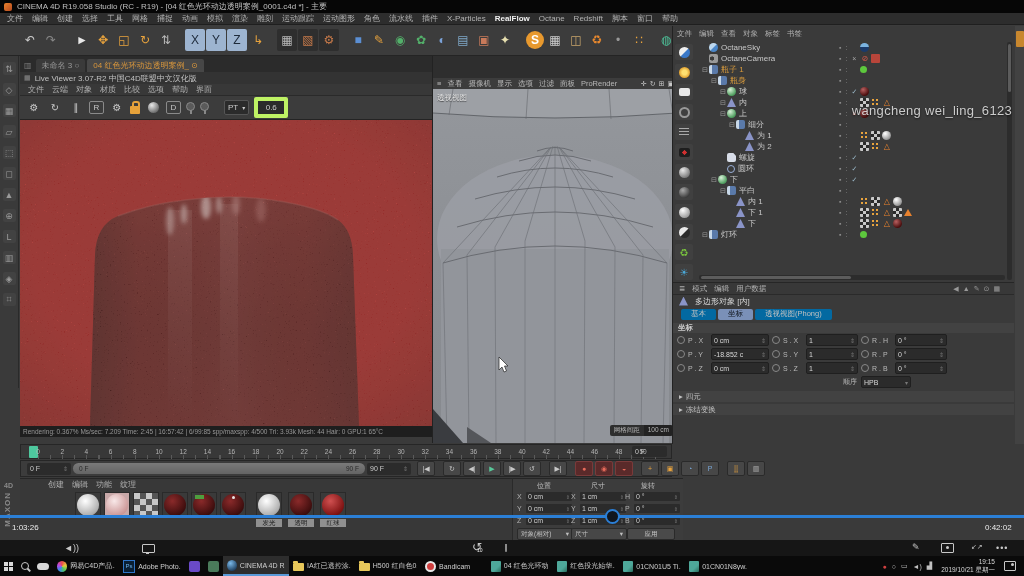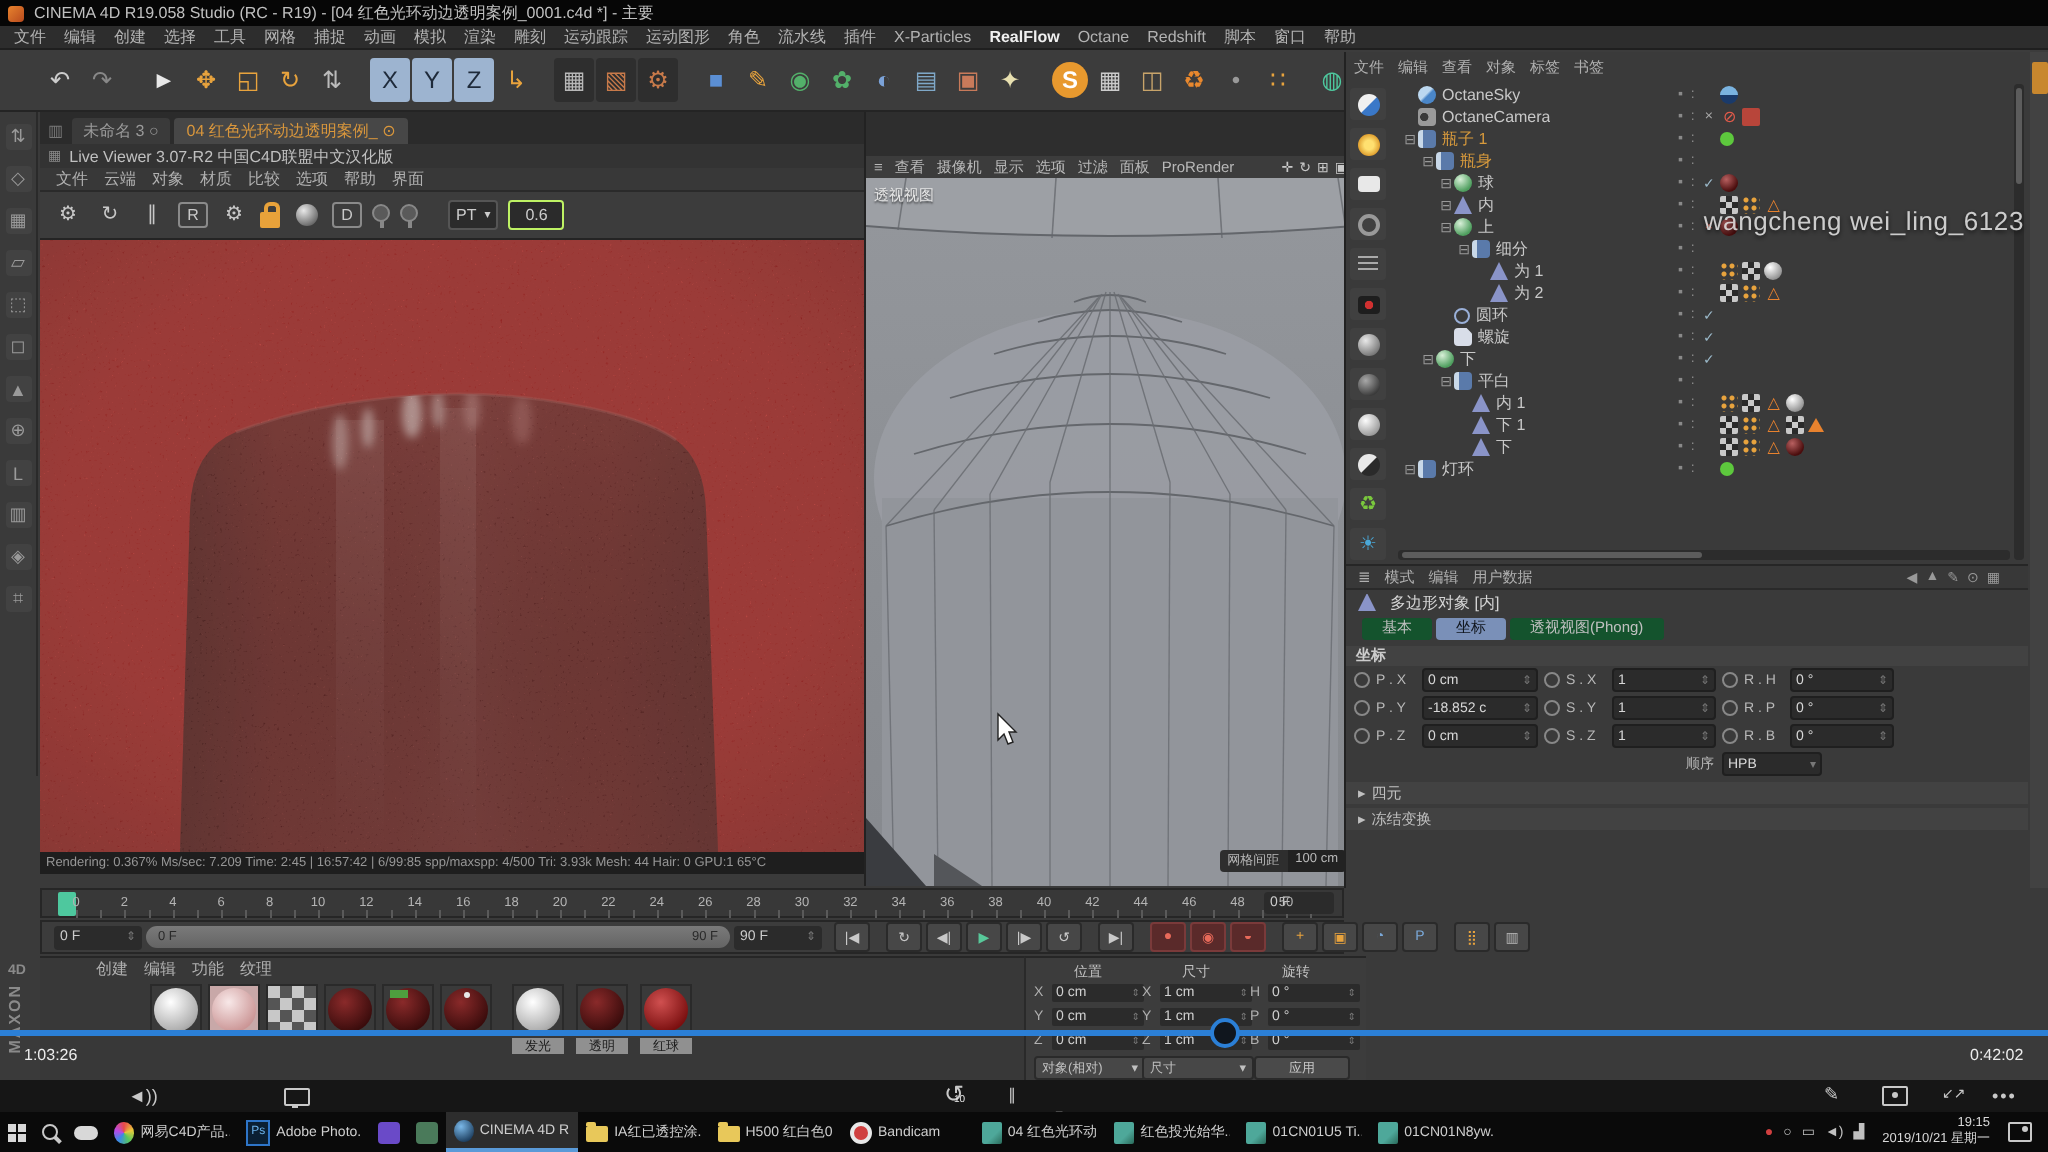--- a/index.html
+++ b/index.html
@@ -30,21 +30,21 @@
   #lv-menu{position:absolute;left:0;top:28px;width:412px;height:12px;background:#383838;border-bottom:1px solid #2a2a2a;display:flex;align-items:center;gap:8px;padding-left:8px;font-size:8px;color:#b0b0b0;box-sizing:border-box;}
   #lv-toolbar{position:absolute;left:0;top:40px;width:412px;height:24px;background:#3c3c3c;border-bottom:1px solid #242424;display:flex;align-items:center;gap:5px;padding-left:6px;box-sizing:border-box;}
   .lvi{width:16px;height:16px;display:flex;align-items:center;justify-content:center;font-size:10px;color:#c8c8c8;flex:none;}
   .lvi.box{border:1px solid #8a8a8a;border-radius:2px;width:13px;height:11px;font-size:8px;}
   .lvi .sphere{width:11px;height:11px;border-radius:50%;background:radial-gradient(circle at 35% 30%,#e8e8e8,#6a6a6a 75%);}
   .lock{width:10px;height:8px;background:#e8a23a;border-radius:1px;position:relative;margin-top:4px;}
   .lock:before{content:'';position:absolute;top:-5px;left:2px;width:4px;height:4px;border:2px solid #e8a23a;border-bottom:none;border-radius:3px 3px 0 0;}
   .pin{width:7px;height:7px;background:#5a5a5a;border:1px solid #888;border-radius:50%;position:relative;margin-top:-3px;}
   .pin:after{content:'';position:absolute;left:2.5px;top:7px;width:2px;height:4px;background:#888;}
   .lv-select{height:13px;background:#2b2b2b;border:1px solid #555;border-radius:2px;display:flex;align-items:center;font-size:8px;color:#ccc;padding:0 3px;gap:4px;margin-left:10px;}
-  .lv-field{height:13px;width:26px;background:#2b2b2b;border:1px solid #bef264;border-radius:2px;display:flex;align-items:center;justify-content:center;font-size:8px;color:#ccc;}
+  .lv-field{height:13px;width:26px;background:#2b2b2b;border:4px solid #bef264;border-radius:2px;display:flex;align-items:center;justify-content:center;font-size:8px;color:#ccc;}
   #lv-render{position:absolute;left:0;top:64px;width:412px;height:306px;}
   #lv-status{position:absolute;left:0;top:370px;width:412px;height:11px;background:#1e1e1e;font-size:6.5px;color:#969696;display:flex;align-items:center;padding-left:3px;box-sizing:border-box;white-space:nowrap;overflow:hidden;}
   
   #vp-gap{left:432px;top:56px;width:244px;height:22px;background:#2e2e2e;border-left:1px solid #222;}
   #vp{left:432px;top:78px;width:244px;height:365px;background:#8b8e93;border-left:1px solid #222;}
   #vp-menu{position:absolute;left:0;top:0;width:244px;height:11px;background:#3c3c3c;display:flex;align-items:center;gap:6px;padding-left:4px;font-size:7.5px;color:#b8b8b8;box-sizing:border-box;}
   #vp-menu .vpnav{margin-left:auto;display:flex;gap:3px;padding-right:3px;color:#c8c8c8;font-size:7px;}
   #vp-label{position:absolute;left:4px;top:15px;font-size:7.5px;color:#e6e6e6;text-shadow:0 1px 1px rgba(0,0,0,.6);}
   #vp-grid{position:absolute;right:4px;bottom:7px;display:flex;font-size:6.5px;color:#b8b8b8;}
   #vp-grid .g1{background:#2e2e2e;padding:1px 4px;border-radius:2px 0 0 2px;}
@@ -98,21 +98,21 @@
   #om-vscroll{position:absolute;left:334px;top:16px;width:5px;height:238px;background:#2c2c2c;border-radius:2px;}
   #om-vscroll .h{position:absolute;left:1px;top:2px;width:3px;height:48px;background:#5c5c5c;border-radius:2px;}
   #rp-edge{position:absolute;left:342px;top:0;width:10px;height:418px;background:#424242;}
   #rp-edge .tab{position:absolute;left:1px;top:5px;width:8px;height:16px;background:#c8872e;border-radius:1px;}
   
   #am{position:absolute;left:0;top:256px;width:341px;height:162px;background:#3a3a3a;border-top:1px solid #262626;}
   #am-menu{height:11px;display:flex;align-items:center;gap:7px;padding-left:6px;font-size:7.5px;color:#b0b0b0;background:#383838;border-bottom:1px solid #2a2a2a;}
   #am-menu .amnav{margin-left:auto;display:flex;gap:4px;padding-right:14px;font-size:7px;color:#999;}
   #am-title{height:12px;display:flex;align-items:center;gap:4px;padding-left:6px;font-size:8px;color:#d4d4d4;}
   #am-tabs{height:14px;display:flex;gap:2px;padding-left:8px;align-items:center;}
-  .amtab{height:11px;padding:0 10px;display:flex;align-items:center;font-size:7.5px;background:#14532d;color:#c0c0c0;border-radius:2px;}
+  .amtab{height:11px;padding:0 10px;display:flex;align-items:center;font-size:7.5px;background:#0369a1;color:#c0c0c0;border-radius:2px;}
   .amtab.active{background:#7a90b8;color:#10151c;}
   #am-sec{height:10px;background:#424242;display:flex;align-items:center;padding-left:5px;font-size:7.5px;font-weight:bold;color:#ccc;margin-top:2px;}
   .am-row{height:14px;display:flex;align-items:center;padding-left:4px;gap:3px;font-size:7px;color:#b8b8b8;}
   .keyc{width:6px;height:6px;border:1px solid #888;border-radius:50%;flex:none;}
   .flab{width:20px;flex:none;}
   .ffield{height:10px;background:#2b2b2b;border:1px solid #1f1f1f;border-radius:2px;color:#d8d8d8;display:flex;align-items:center;padding:0 2px;justify-content:space-between;}
   .ffield .st{color:#777;font-size:6px;}
   .f1{width:52px;} .f2{width:46px;} .f3{width:46px;}
   #am-order{height:14px;display:flex;align-items:center;gap:4px;font-size:7px;color:#b8b8b8;padding-left:170px;}
   .am-collapse{height:11px;background:#424242;display:flex;align-items:center;gap:3px;padding-left:6px;font-size:7.5px;color:#c0c0c0;margin-top:2px;}
@@ -624,32 +624,32 @@
             <span class="om-vis">▪ :</span>
             <span class="om-mark"></span>
             <span class="tag tag-checker"></span>
             <span class="tag tag-dots"></span>
             <span class="tag tag-tri">△</span>
           </span>
         </div>
         <div class="om-row" style="position: relative;">
           <span style="width: 20px; flex: 0 0 auto;"></span>
           <span class="om-exp"></span>
+          <span class="ic ic-page"></span>
+          <span class="om-label">螺旋</span>
+          <span class="om-fix" style="left: 140px;">
+            <span class="om-vis">▪ :</span>
+            <span class="om-mark" style="color: rgb(154, 184, 200);">✓</span>
+          </span>
+        </div>
+        <div class="om-row" style="position: relative;">
+          <span style="width: 20px; flex: 0 0 auto;"></span>
+          <span class="om-exp"></span>
           <span class="ic ic-circle"></span>
           <span class="om-label">圆环</span>
-          <span class="om-fix" style="left: 140px;">
-            <span class="om-vis">▪ :</span>
-            <span class="om-mark" style="color: rgb(154, 184, 200);">✓</span>
-          </span>
-        </div>
-        <div class="om-row" style="position: relative;">
-          <span style="width: 20px; flex: 0 0 auto;"></span>
-          <span class="om-exp"></span>
-          <span class="ic ic-page"></span>
-          <span class="om-label">螺旋</span>
           <span class="om-fix" style="left: 140px;">
             <span class="om-vis">▪ :</span>
             <span class="om-mark" style="color: rgb(154, 184, 200);">✓</span>
           </span>
         </div>
         <div class="om-row" style="position: relative;">
           <span style="width: 11px; flex: 0 0 auto;"></span>
           <span class="om-exp">⊟</span>
           <span class="ic ic-sphere"></span>
           <span class="om-label">下</span>

